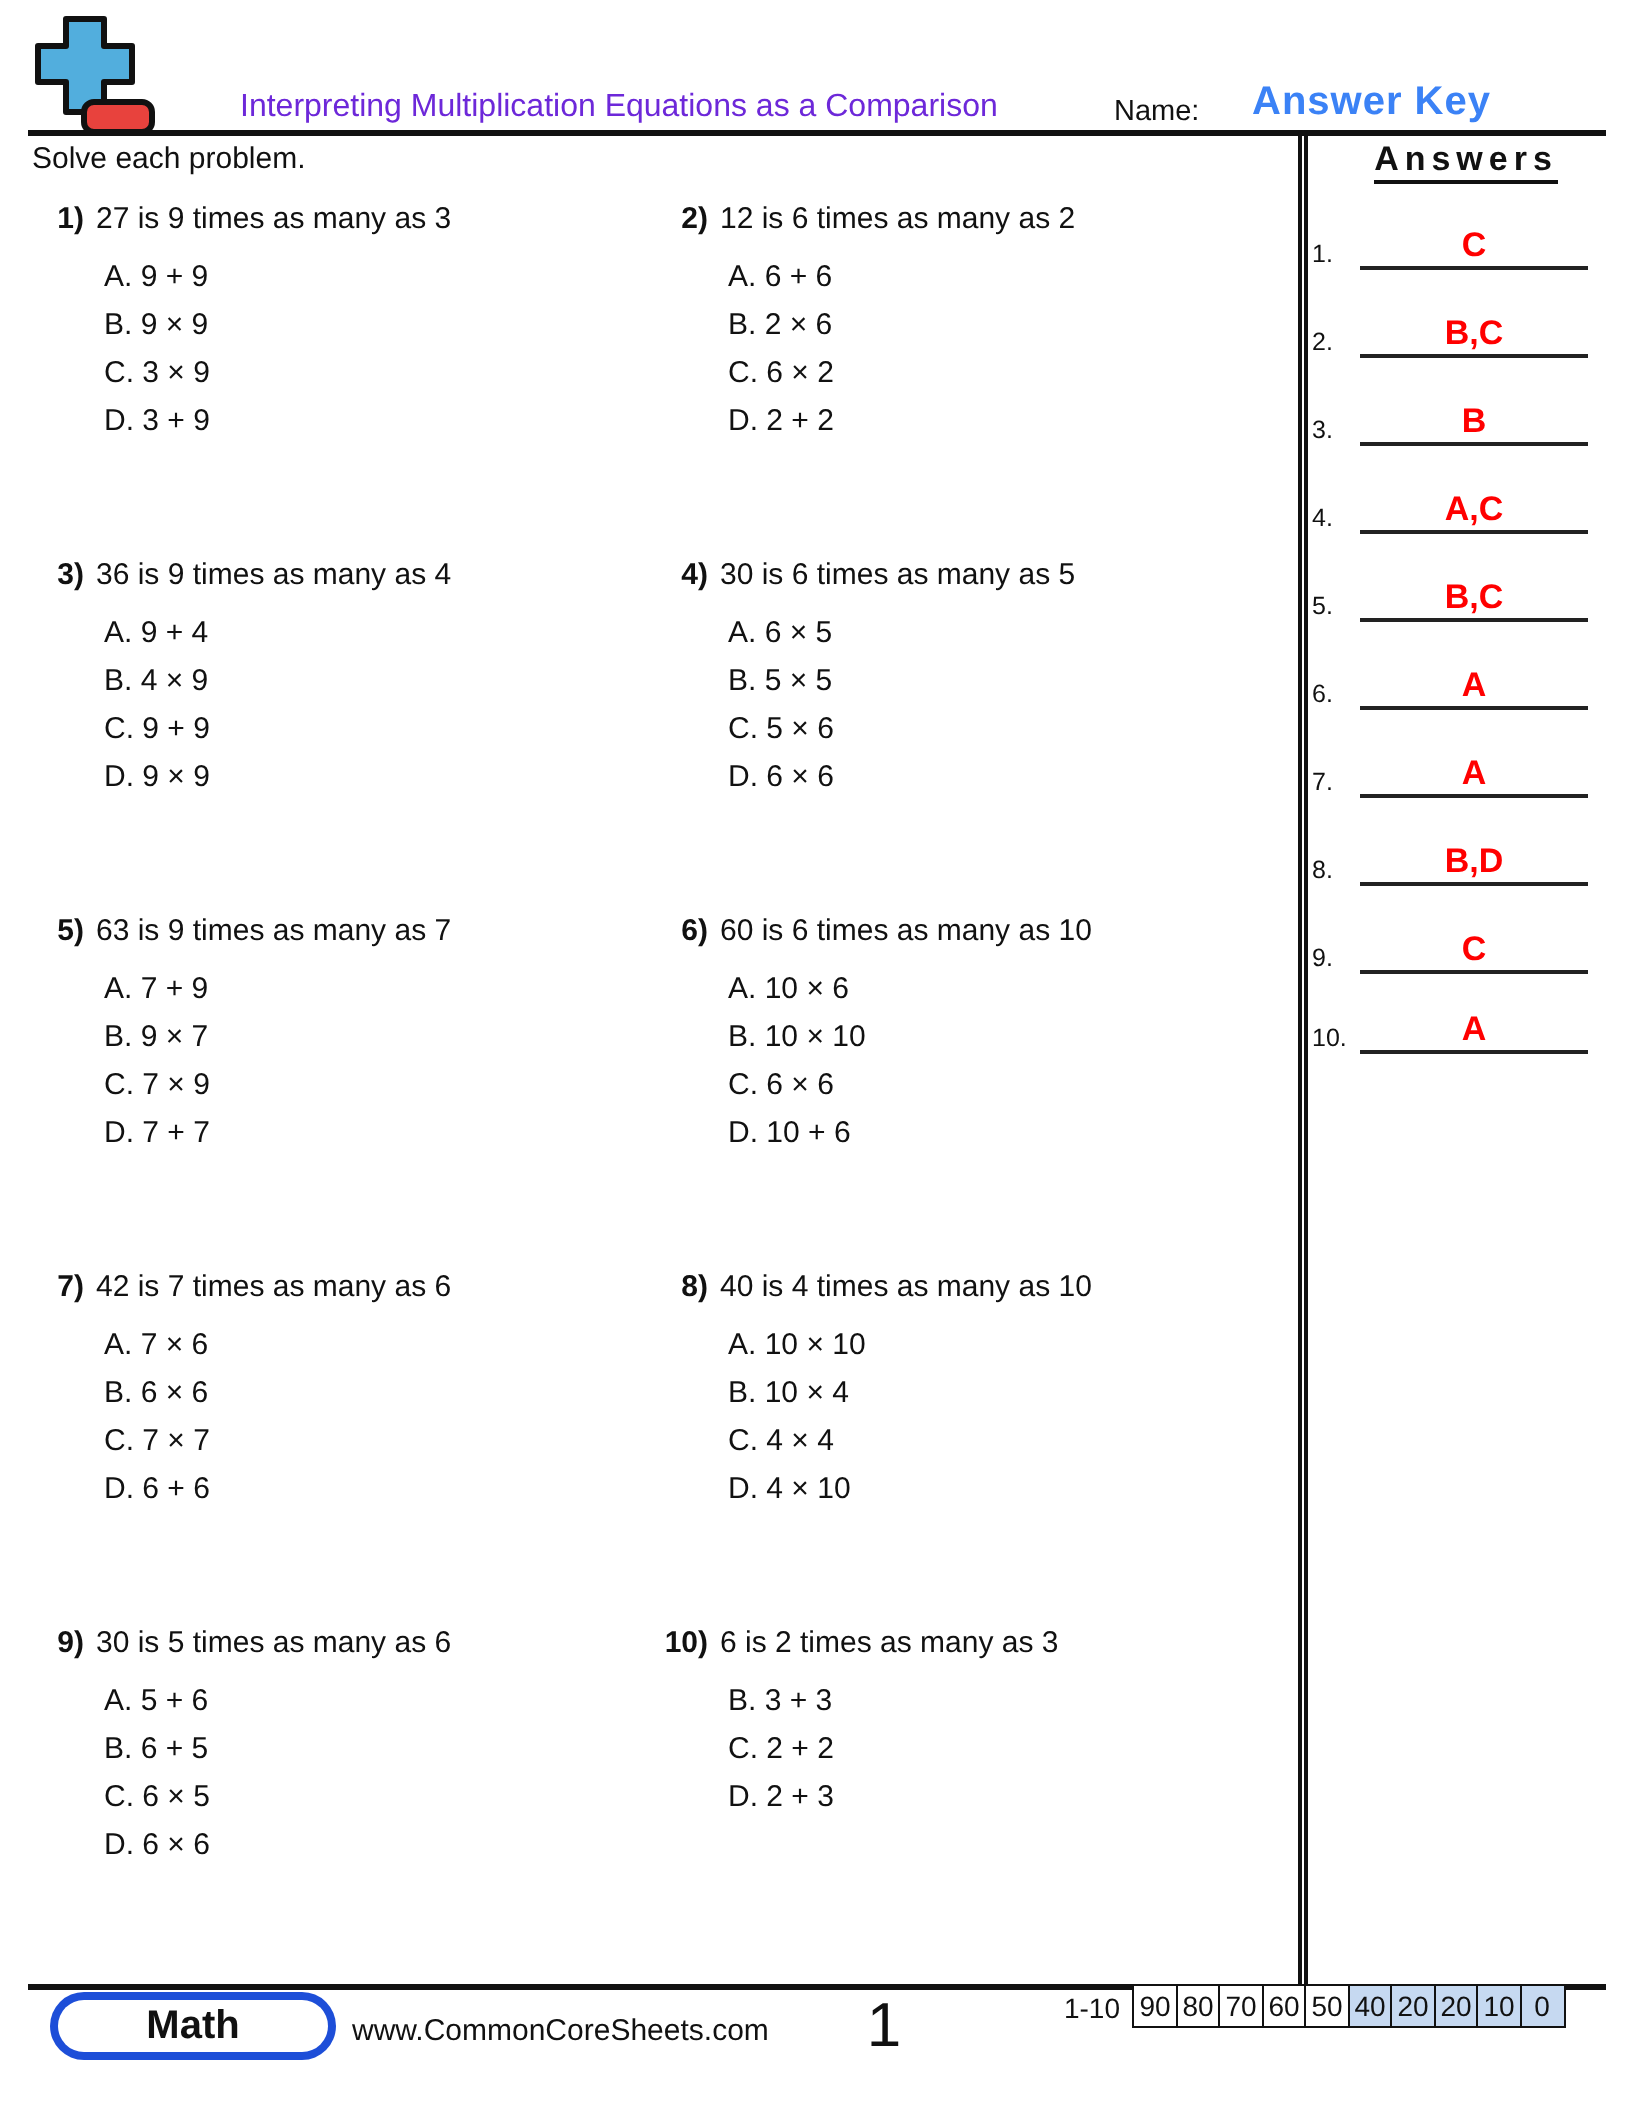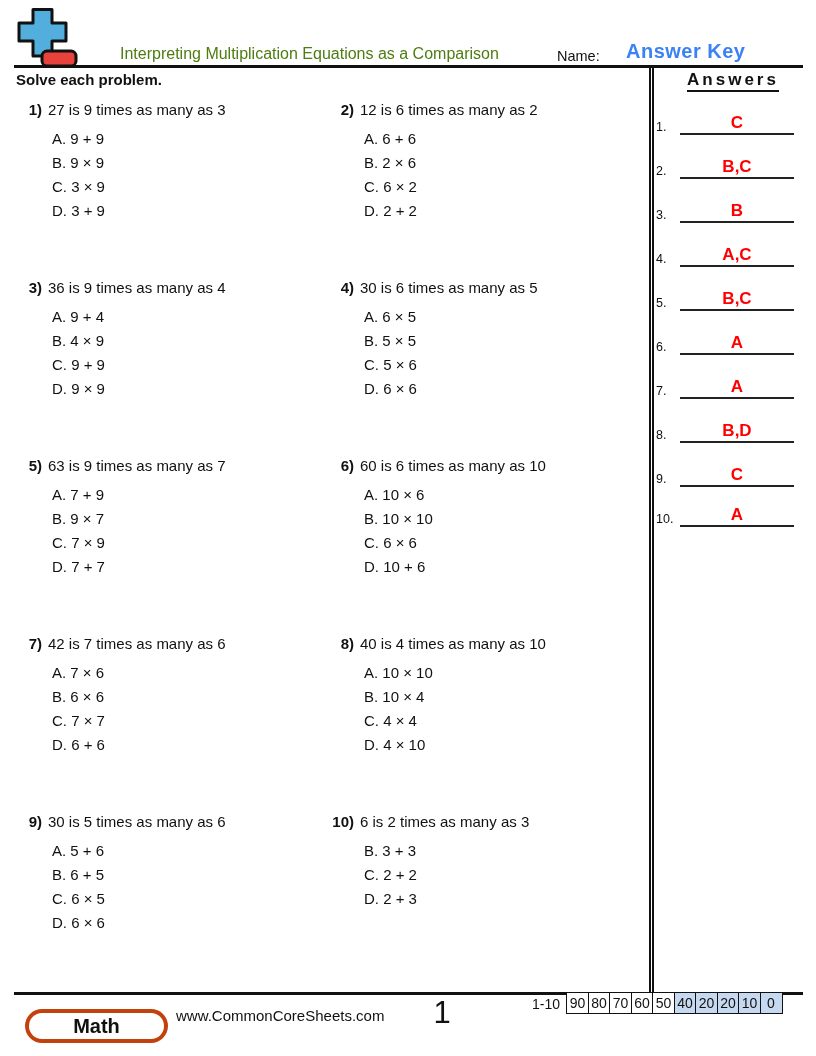--- a/index.html
+++ b/index.html
@@ -4,25 +4,25 @@
 <style>
   * { margin:0; padding:0; box-sizing:border-box; }
   html,body { background:#e8e8e8; }
   #page {
     position:relative; width:816px; height:1056px; margin:0 auto;
     background:#ffffff; font-family:"Liberation Sans", sans-serif; color:#111;
     overflow:hidden;
   }
   
   #logo { position:absolute; left:14px; top:8px; }
-  #worksheet-title { position:absolute; left:120px; top:45px; font-size:16px; color:#4d7c0f; }
+  #worksheet-title { position:absolute; left:120px; top:45px; font-size:16px; color:#6d28d9; }
   #name-label { position:absolute; left:557px; top:48px; font-size:14.5px; }
   #name-value { position:absolute; left:626px; top:40px; font-size:20px; font-weight:bold; color:#3b82f6; letter-spacing:0.5px; }
   #header-rule { position:absolute; left:14px; top:65px; width:789px; height:3px; background:#111; }
-  #instructions { position:absolute; left:16px; top:71px; font-size:15px; font-weight:bold; }
+  #instructions { position:absolute; left:16px; top:71px; font-size:15px; font-weight:normal; }
   
   #answers-divider { position:absolute; left:649px; top:68px; height:925px; width:5px;
     border-left:2px solid #111; border-right:2px solid #111; }
   
   .problem { position:absolute; width:300px; }
   .q-line { display:flex; font-size:15px; line-height:19px; }
   .q-num { font-weight:bold; width:26px; text-align:right; flex-shrink:0; }
   .q-text { margin-left:6px; }
   .opts { margin-left:36px; margin-top:8px; }
   .opt { font-size:15px; height:24px; line-height:24px; }
@@ -32,21 +32,21 @@
   #answers-heading { position:absolute; left:658px; top:70px; width:150px; text-align:center; }
   #answers-heading span { font-size:17px; font-weight:bold; letter-spacing:3px;
     border-bottom:2.5px solid #111; padding-bottom:1px; }
   .answer-row { position:absolute; left:656px; width:138px; display:flex; align-items:flex-end; }
   .answer-num { font-size:12.5px; width:24px; flex-shrink:0; padding-bottom:1px; }
   .answer-line { flex:1; text-align:center; border-bottom:2px solid #222;
     font-size:17px; font-weight:bold; color:#ff0000; line-height:21px; height:23px; }
   
   #footer-rule { position:absolute; left:14px; top:992px; width:789px; height:2.5px; background:#111; }
   #math-badge { position:absolute; left:25px; top:996px; width:143px; height:34px;
-    background:#c2410c; border-radius:17px; padding:4px;margin-top:13px; }
+    background:#1d4ed8; border-radius:17px; padding:4px; }
   #math-badge .inner { width:100%; height:100%; background:#fff; border-radius:13px;
     display:flex; align-items:center; justify-content:center; font-size:20px; font-weight:bold; }
   #website { position:absolute; left:176px; top:1007px; font-size:15px; }
   #page-number { position:absolute; left:420px; top:995px; width:44px; text-align:center; font-size:31px; }
   #score-range { position:absolute; left:524px; top:996px; width:36px; text-align:right; font-size:14px; }
   #score-strip { position:absolute; left:566px; top:992px; display:flex; }
   .score-cell { width:23px; height:22px; border:1.5px solid #111; margin-left:-1.5px;
     display:flex; align-items:center; justify-content:center; font-size:14px; background:#fff; }
   .score-cell:first-child { margin-left:0; }
   .score-cell.shaded { background:#c6d9f1; }

